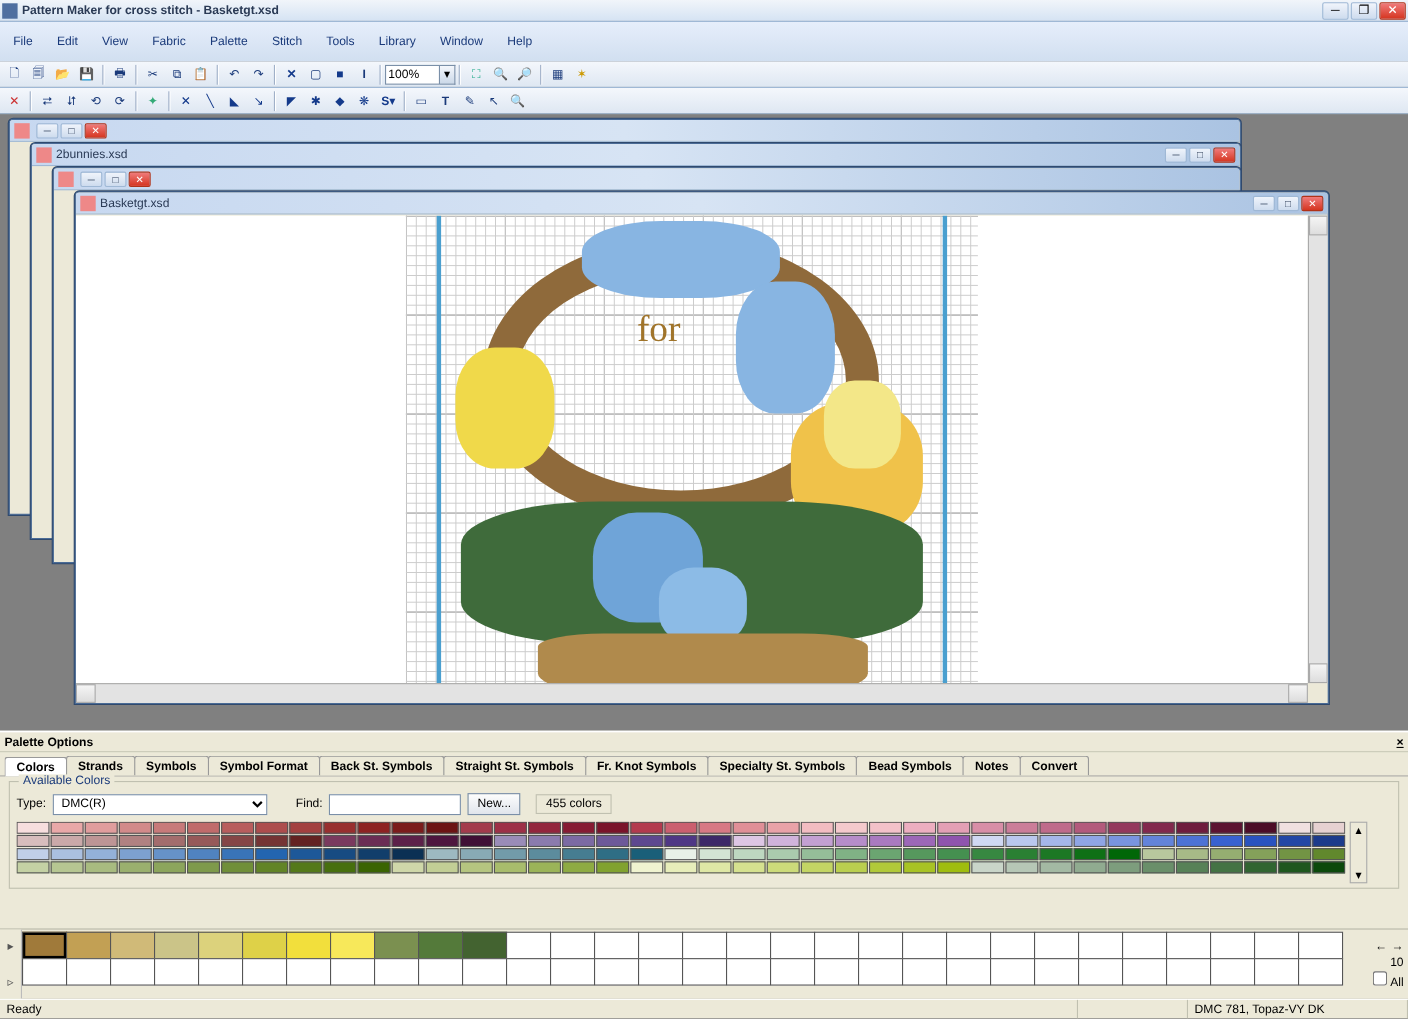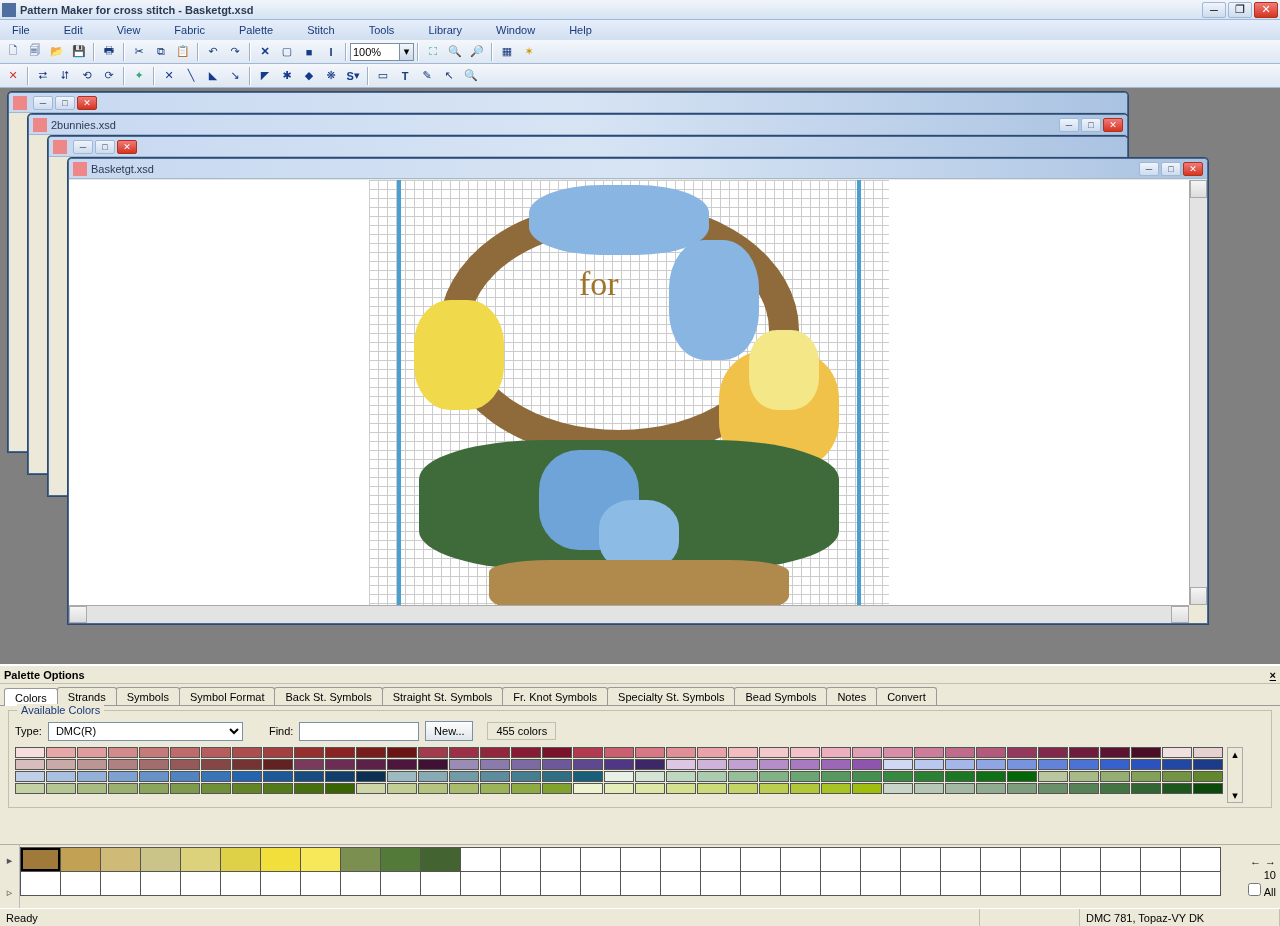--- a/index.html
+++ b/index.html
@@ -6,21 +6,21 @@
 body { background: #808080; width: 1280px; height: 926px; overflow: hidden; display: flex; flex-direction: column; }
 
 
 .titlebar { height: 20px; background: linear-gradient(to bottom, #f1f5fa, #d5e3f3); display: flex; align-items: center; padding: 0 2px; border-bottom: 1px solid #9fb8d5; }
 .titlebar .app-icon { width: 14px; height: 14px; background: #4f6fa0; margin-right: 4px; }
 .titlebar .title { color: #2a3a55; flex: 1; font-weight: bold; }
 .titlebar .wbtn { width: 24px; height: 16px; margin-left: 2px; display: flex; align-items: center; justify-content: center; border: 1px solid #9fb8d5; background: linear-gradient(#f0f4fb,#cedcee); border-radius: 2px; }
 .titlebar .wbtn.close { background: linear-gradient(#f07b7b,#d53520); color: #fff; border-color:#b03218; }
 
 
-.menubar { height: 20px; background: linear-gradient(#e6eefb,#d1dff0); display: flex; align-items: center; gap: 18px; padding: 0 4px; color: #1a3a7a; text-align: right; }
+.menubar { height: 36px; background: linear-gradient(#e6eefb,#d1dff0); display: flex; align-items: center; gap: 6px; padding: 0 4px; color: #1a3a7a; text-align: right; }
 .menubar .mitem { padding: 2px 8px; cursor: default; }
 
 
 .toolbar { height: 24px; background: linear-gradient(#f4f7fc,#dee7f2); border-bottom: 1px solid #9fb8d5; display: flex; align-items: center; padding: 0 2px; gap: 0; }
 .tbtn { width: 22px; height: 20px; display: flex; align-items: center; justify-content: center; color: #1a3a7a; }
 .tsep { width: 2px; height: 18px; margin: 0 3px; border-left:1px solid #a0b0c8; border-right:1px solid #fff; }
 .zoom-box { width: 50px; height: 18px; border:1px solid #7a8fa8; background:#fff; display:flex; align-items:center; padding:0 2px; font-size:11px; }
 .zoom-dd { width:14px; height:18px; border:1px solid #7a8fa8; border-left:none; background: linear-gradient(#f4f7fc,#cbd8e8); display:flex; align-items:center; justify-content:center; }
 
 
@@ -52,21 +52,21 @@
 }
 .pattern .frame-l, .pattern .frame-r { position:absolute; top:0; bottom:0; width:4px; background:#4a9fcf; }
 .pattern .frame-l { left:28px; } .pattern .frame-r { right:28px; }
 .blob { position:absolute; border-radius:40%; }
 .art-text { position:absolute; font-family: "Brush Script MT", cursive; color:#a0742a; }
 
 
 .po-panel { height: 180px; background:#ece9d8; border-top: 2px solid #fff; display:flex; flex-direction:column; }
 .po-header { height:18px; background:#ece9d8; padding:1px 4px; font-weight:bold; display:flex; align-items:center; justify-content:space-between; border-bottom:1px solid #c0c0b0;}
 .po-tabs { height:22px; display:flex; align-items:flex-end; padding: 2px 4px 0 4px; gap:0; border-bottom:1px solid #999; background:#ece9d8;}
-.po-tab { padding:3px 10px 2px; border:1px solid #999; border-bottom:none; background:#ece9d8; margin-right:-1px; border-radius:3px 3px 0 0; cursor:default; }
+.po-tab { padding:3px 10px 2px; border:1px solid #999; border-bottom:none; background:#ece9d8; margin-right:-1px; border-radius:3px 3px 0 0; cursor:default;font-weight:bold; }
 .po-tab.active { background:#fff; position:relative; top:1px; }
 .po-body { flex:1; background:#ece9d8; padding: 4px 8px; position:relative; }
 .fieldset { border:1px solid #c0c0b0; padding: 10px 6px 4px 6px; position:relative; }
 .fieldset > .legend { position:absolute; top:-7px; left:8px; background:#ece9d8; padding:0 4px; color:#1a3a7a; }
 .po-row1 { display:flex; align-items:center; gap:6px; margin-bottom:6px; }
 .po-row1 select, .po-row1 input[type=text] { height:19px; border:1px solid #7a8fa8; background:#fff; padding:0 3px; }
 .po-row1 .type-sel { width:195px; }
 .po-row1 .find-in { width:120px; }
 .po-row1 .new-btn { width:48px; height:20px; border:1px solid #7a8fa8; background:linear-gradient(#fdfdfd,#e0e5ec); }
 .po-row1 .count { margin-left: 8px; border:1px solid #c0c0b0; padding:2px 8px; }

